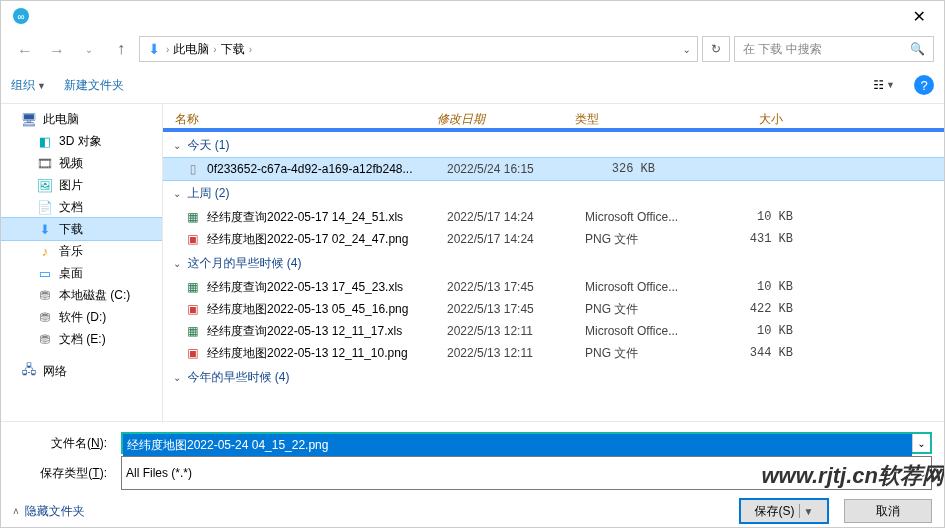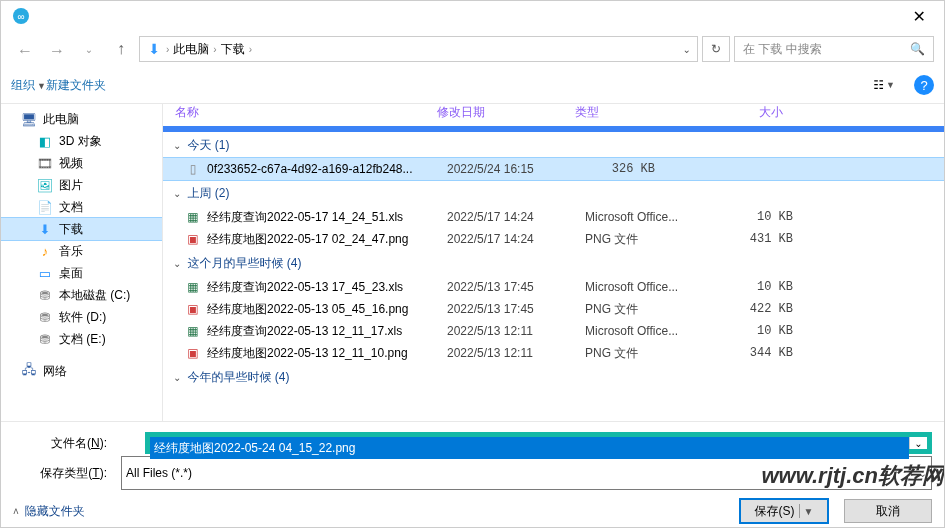--- a/index.html
+++ b/index.html
@@ -69,20 +69,21 @@
   border: 1px solid #ccc;
   display:flex; align-items:center;
   padding: 0 8px;
   color:#888;
   justify-content:space-between;
 }
 .toolbar {
   height: 36px;
   display:flex; align-items:center;
   padding: 0 10px;
+  gap: 18px;
 }
 .toolbar .link { color:#1a6fb0; cursor:pointer; }
 .toolbar .drop-arrow { font-size:9px; color:#555; margin-left:2px; }
 .toolbar-right { margin-left:auto; display:flex; align-items:center; gap:8px; }
 .view-btn, .help-btn {
   width:30px; height:24px;
   display:flex; align-items:center; justify-content:center;
   border:1px solid transparent;
 }
 .view-btn { width:44px; }
@@ -131,27 +132,27 @@
 .ico-disk { color:#888; }
 .ico-net { color:#2c5aa0; }
 .filepane {
   flex:1;
   overflow-y:auto;
   position:relative;
 }
 .columns {
   display:flex;
   height: 28px;
-  align-items:flex-start;
-  border-bottom:6px solid #3b82f6;
+  align-items:flex-end;
+  border-bottom:4px solid #3b82f6;
   padding-left:12px;
-  color:#8b5cf6;
+  color:#a16207;
 }
 .col-name { width: 262px; }
-.col-date { width: 138px; }
+.col-date { width: 138px; font-style: italic; }
 .col-type { width: 138px; }
 .col-size { width: 90px; text-align:right; padding-right:20px; }
 .group-hdr {
   display:flex; align-items:center;
   height: 26px;
   padding-left: 10px;
   color:#15478c;
   gap:6px;
 }
 .group-caret { font-size:10px; color:#555; }
@@ -410,21 +411,21 @@
         </div>
       </div>
   </div>
 </div>
 
 <div class="bottom">
   <div class="field-row">
     <div class="field-label">
       <span>文件名(<u>N</u>):</span>
     </div>
-    <div style="flex:1;position:relative;border:5px solid #14b8a6;height:22px;display:flex;margin-left:24px;">
+    <div style="flex:1;position:relative;border:2px solid #14b8a6;height:22px;display:flex;">
       <input class="field-input highlight" style="border: none; flex: 1 1 0%;" value="经纬度地图2022-05-24 04_15_22.png">
       <span style="width:18px;display:flex;align-items:center;justify-content:center;border-left:1px solid #ccc;font-size:10px;">⌄</span>
     </div>
   </div>
   <div class="field-row">
     <div class="field-label">
       <span>保存类型(<u>T</u>):</span>
     </div>
     <div class="field-drop">
       <span>All Files (*.*)</span>

